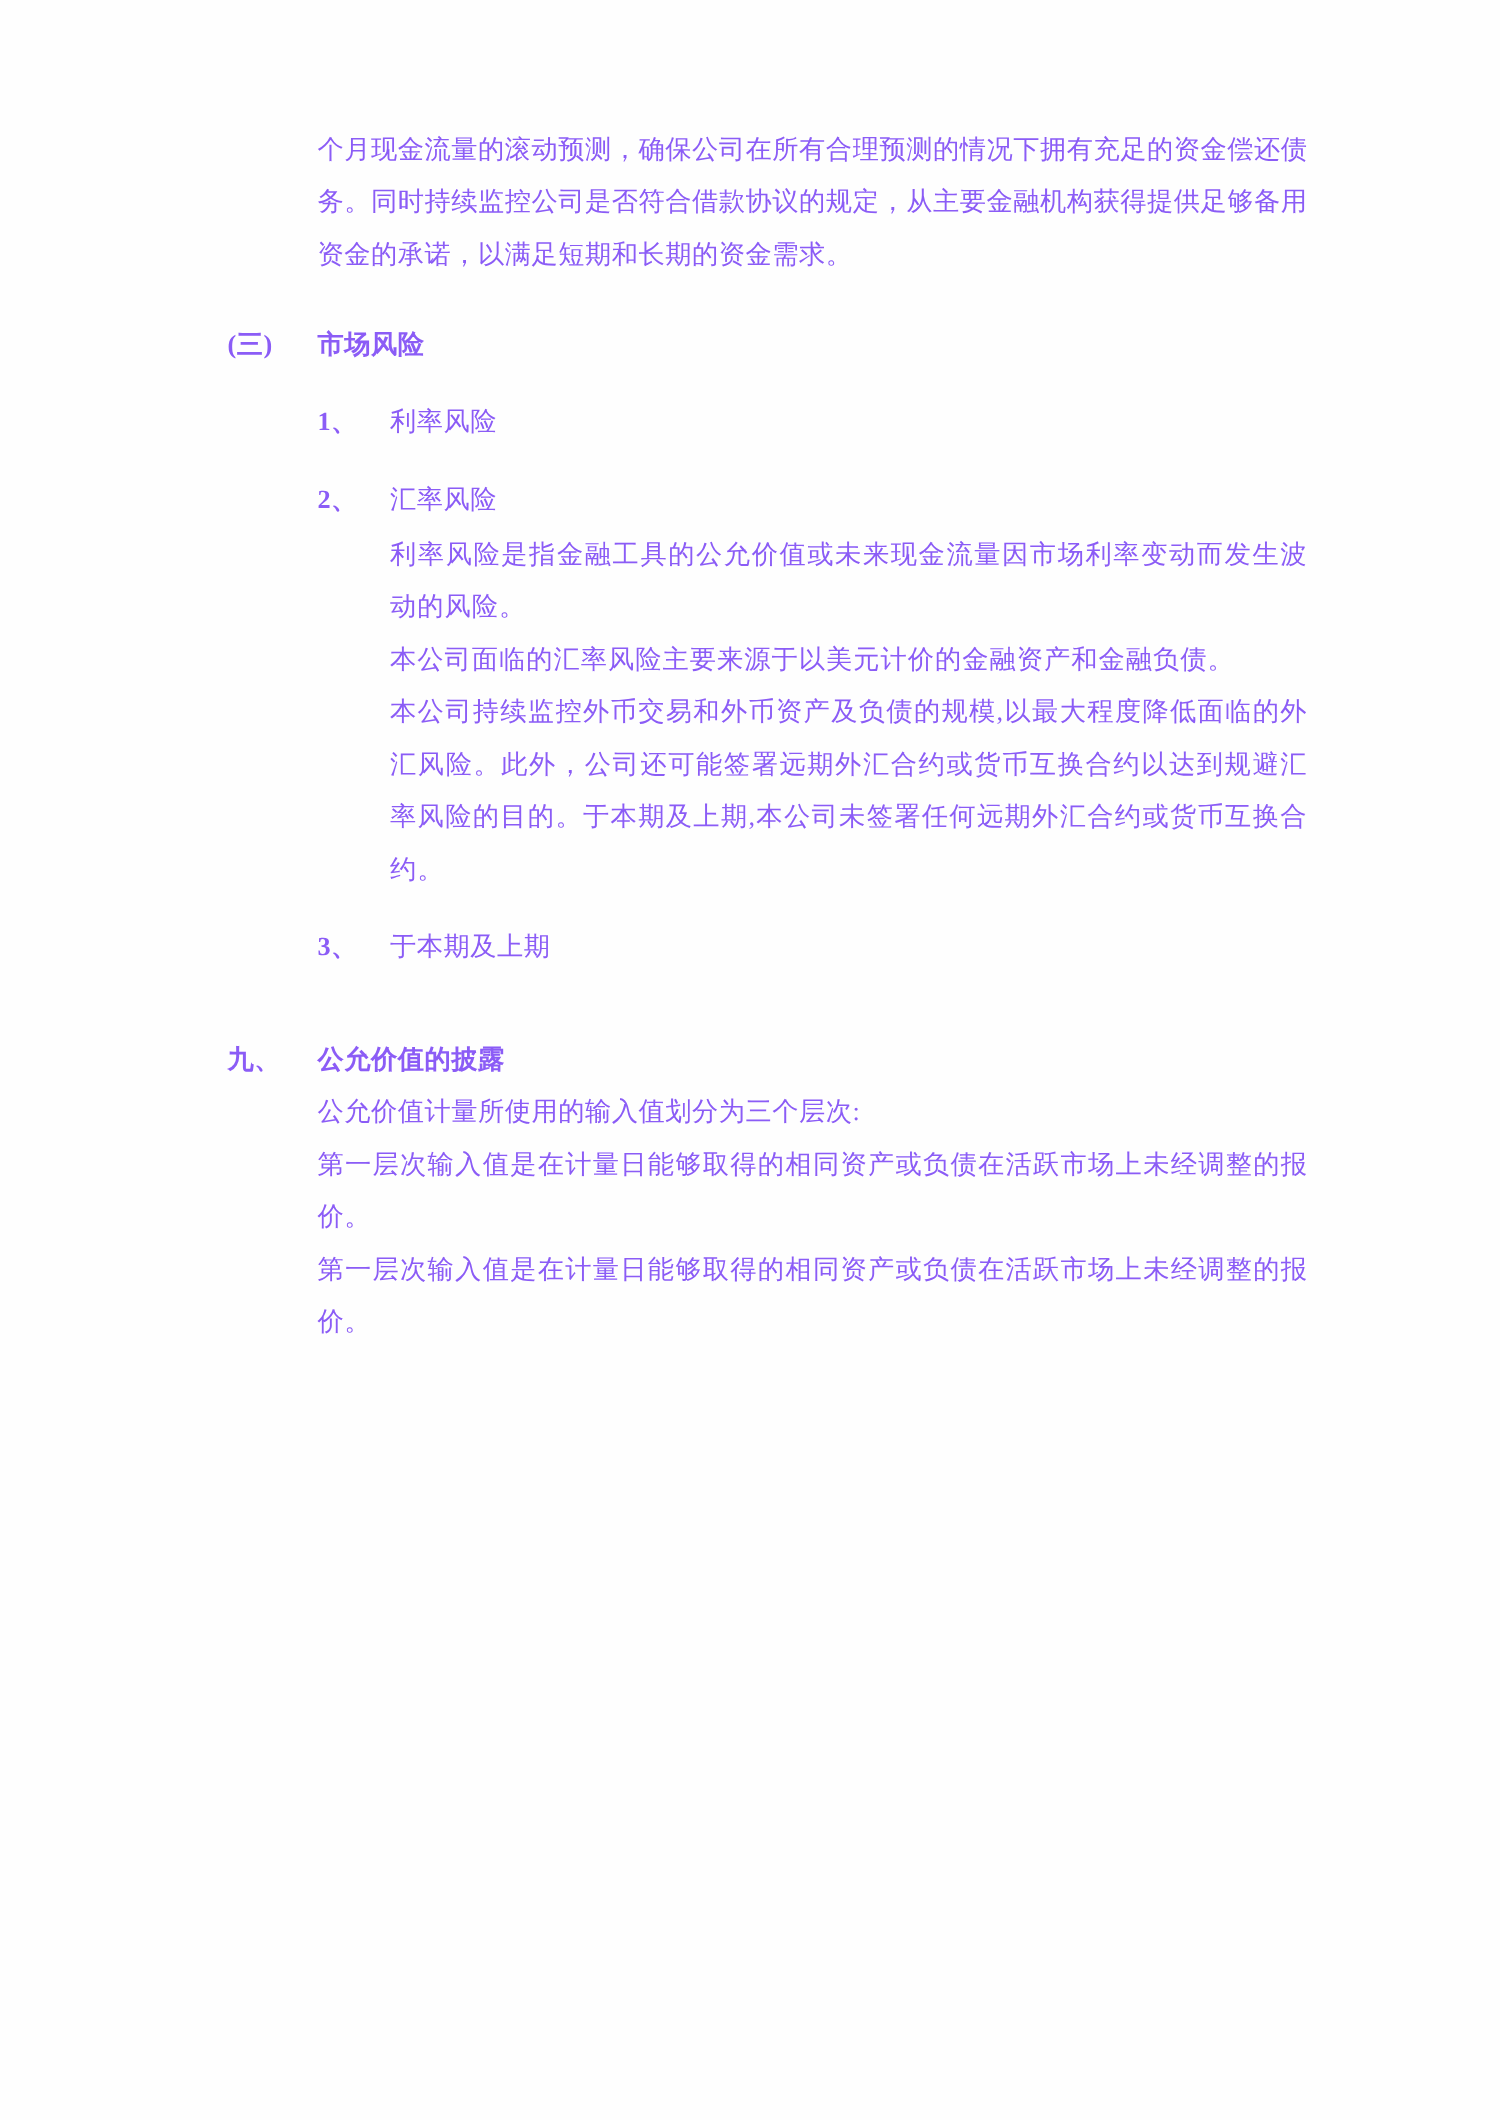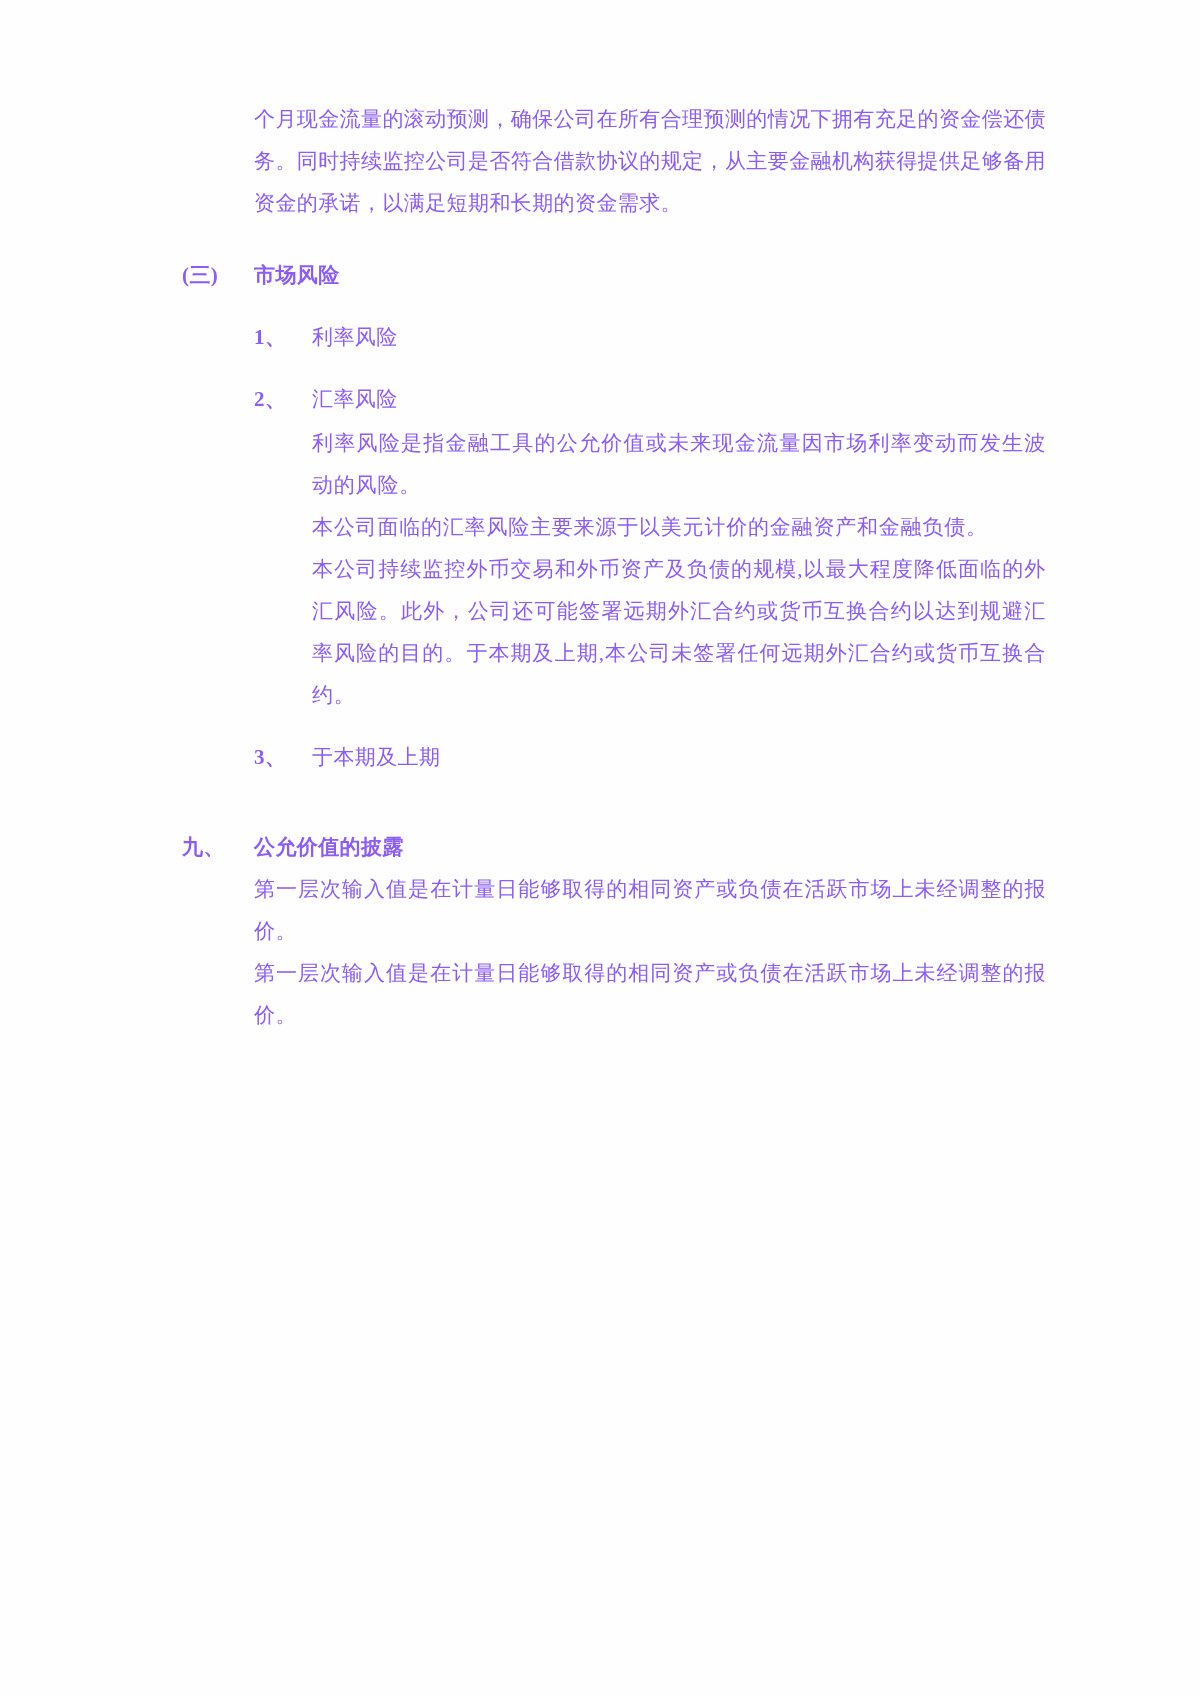--- a/index.html
+++ b/index.html
@@ -63,16 +63,17 @@
   <div class="item">
     <div class="item-head">
       <span class="item-num">3、</span><span class="item-title">于本期及上期</span>
     </div>
   </div>
 
   <div class="sec-head sec-fair">
     <span class="sec-label">九、</span><span class="sec-title">公允价值的披露</span>
   </div>
 
+  <p class="para lvl-b">公允价值计量所使用的输入值划分为三个层次:</p>
   <p class="para lvl-b">第一层次输入值是在计量日能够取得的相同资产或负债在活跃市场上未经调整的报价。</p>
   <p class="para lvl-b">第一层次输入值是在计量日能够取得的相同资产或负债在活跃市场上未经调整的报价。</p>
 
 </div>
 
 </body></html>

